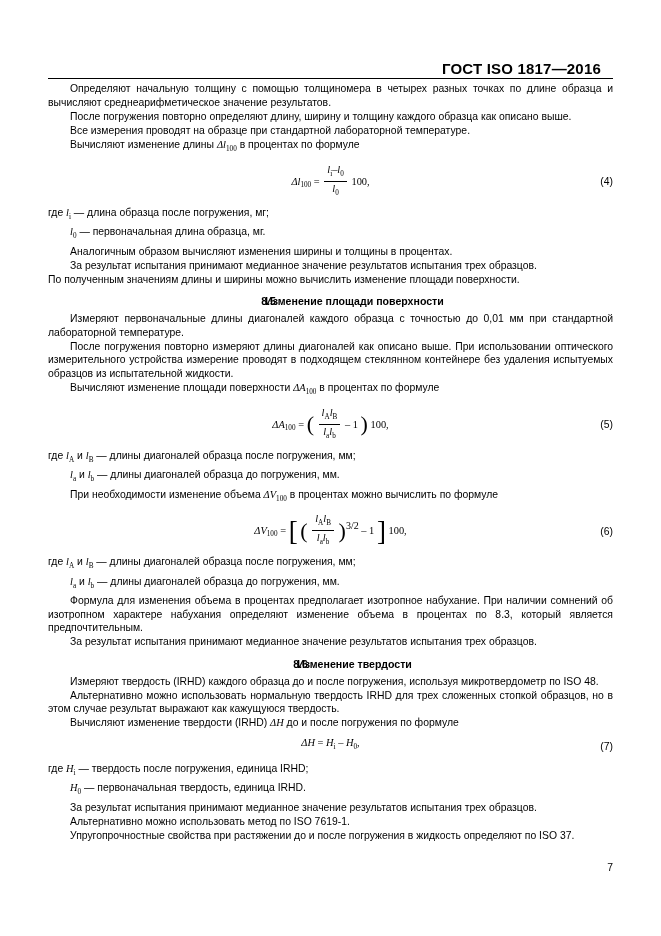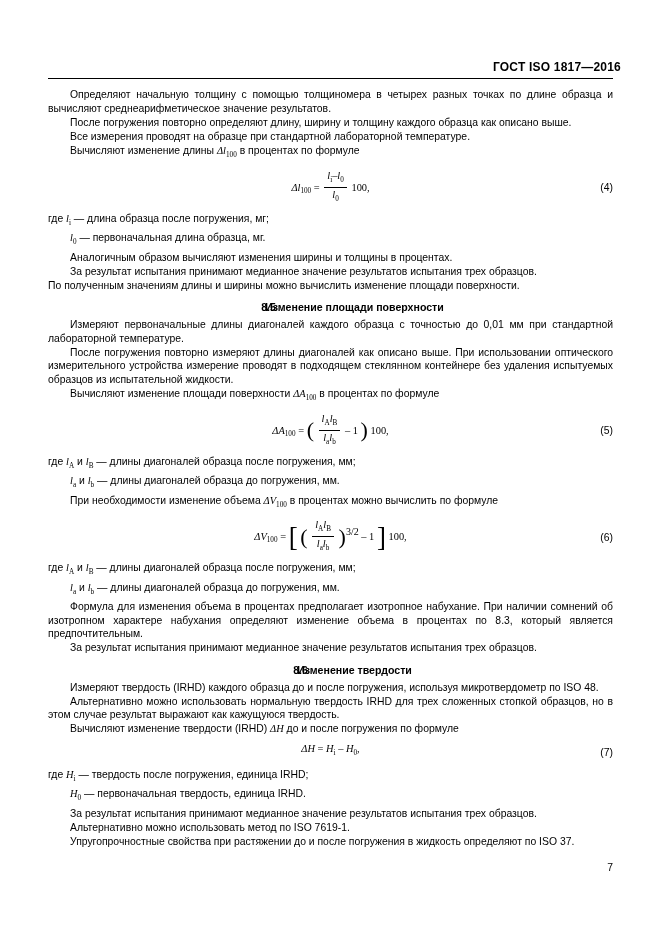--- a/index.html
+++ b/index.html
@@ -18,36 +18,36 @@
     position: relative;
     width: 661px;
     height: 936px;
     box-sizing: border-box;
     padding: 0;
     overflow: hidden;
   }
   .header {
     position: absolute;
     top: 60px;
-    right: 40px;
-    font-size: 12px;
+    right: 60px;
+    font-size: 15px;
     font-weight: bold;
     letter-spacing: 0.2px;
   }
   .header-rule {
     position: absolute;
     top: 78px;
     left: 48px;
     right: 48px;
     border-bottom: 1px solid #000;
     height: 0;
   }
   .content {
     position: absolute;
-    top: 88px;
+    top: 82px;
     left: 48px;
     width: 565px;
   }
   p {
     margin: 0 0 0.6px 0;
     font-size: 10.4px;
     line-height: 13.6px;
     text-align: justify;
     text-justify: inter-word;
   }

